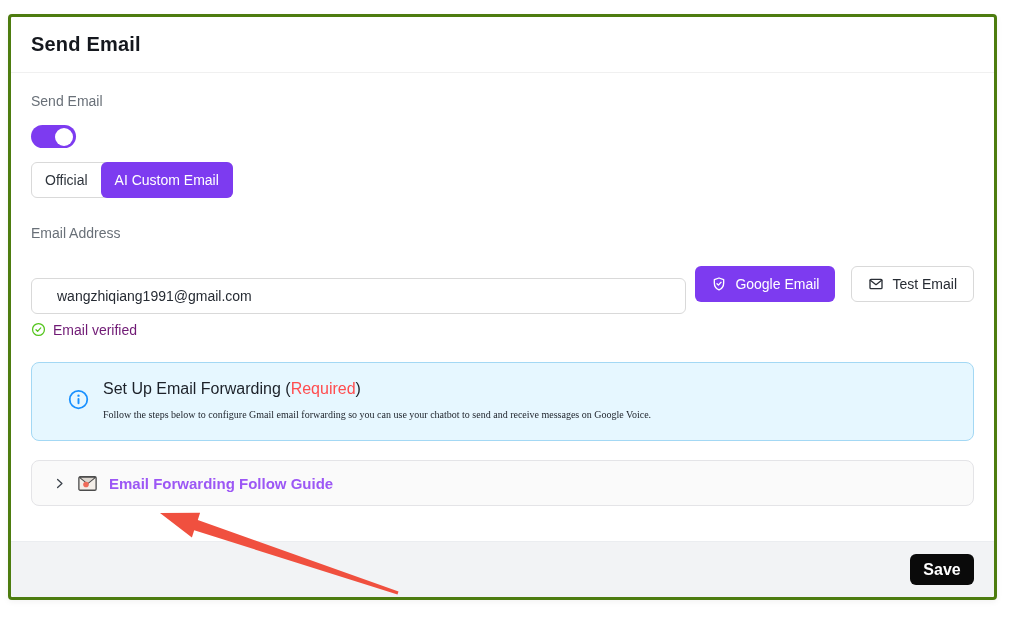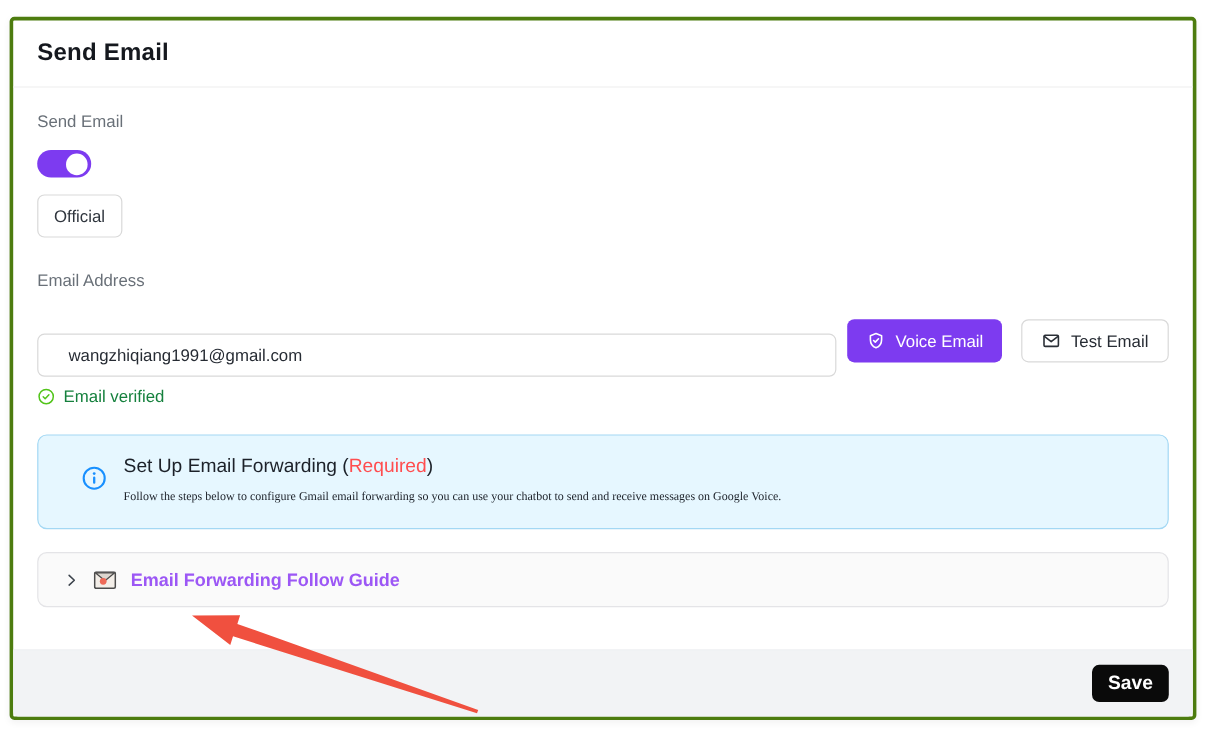--- a/index.html
+++ b/index.html
@@ -118,22 +118,22 @@
   }
   .btn.ghost {
     margin-left: 16px;
     background: #fff; color: #262b33;
     border: 1px solid #d9d9d9;
   }
   .btn svg { flex: 0 0 auto; }
 
   .verified {
     margin-top: 8px;
-    display: flex; align-items: center; gap: 7px;
-    color: #15803d; font-size: 14px;
+    display: flex; gap: 7px;
+    color: #701a75; font-size: 14px;
   }
 
   
   .alert {
     margin-top: 24px;
     background: #e6f7ff;
     border: 1px solid #a3d8f4;
     border-radius: 8px;
     padding: 16px 36px 17px;
     display: flex; gap: 14px; align-items: center;
@@ -200,35 +200,36 @@
 
     <div class="field-label">Send Email</div>
 
     <div class="toggle" role="switch" aria-checked="true">
       <div class="knob"></div>
     </div>
 
 
     <div class="segmented">
       <button class="seg">Official</button>
+      <button class="seg selected">AI Custom Email</button>
     </div>
 
     <div class="field-label label-email">Email Address</div>
 
     <div class="email-row">
       <input class="email-input" type="text" value="wangzhiqiang1991@gmail.com" style="">
 
       <button class="btn primary">
         <span style="display:inline-flex;">
           <svg width="16" height="16" viewBox="0 0 24 24" fill="none" stroke="#ffffff" stroke-width="2" stroke-linecap="round" stroke-linejoin="round">
             <path d="M12 3l7 2.6v5c0 4.6-3 8.6-7 10.1-4-1.5-7-5.5-7-10.1v-5z"></path>
             <path d="M9 11.6l2.1 2.1 4-4.2"></path>
           </svg>
         </span>
-        <span>Voice Email</span>
+        <span>Google Email</span>
       </button>
 
       <button class="btn ghost">
         <span style="display:inline-flex;">
           <svg width="16" height="16" viewBox="0 0 24 24" fill="none" stroke="#2a2f36" stroke-width="2" stroke-linecap="round" stroke-linejoin="round">
             <rect x="3" y="5" width="18" height="14" rx="1.5"></rect>
             <path d="M3.5 6.5L12 13l8.5-6.5"></path>
           </svg>
         </span>
         <span>Test Email</span>

